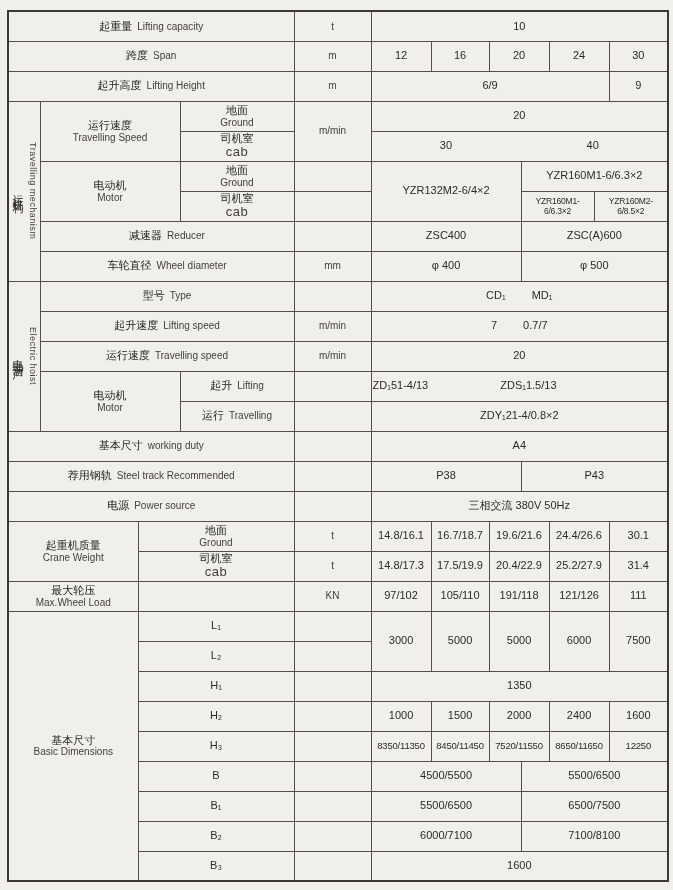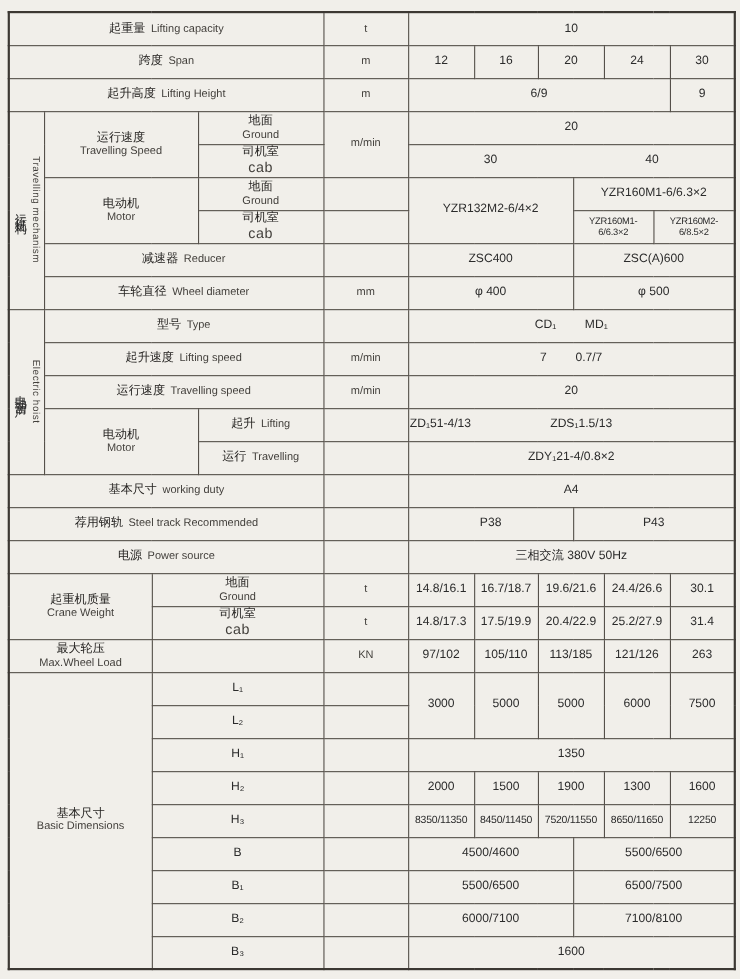--- a/index.html
+++ b/index.html
@@ -261,23 +261,23 @@
 
 <tr>
   <td colspan="2" class="two">
             <span class="zh">最大轮压</span>
             <span class="en">Max.Wheel Load</span>
           </td>
   <td colspan="2"></td>
   <td><span class="en">KN</span></td>
   <td class="val">97/102</td>
   <td class="val">105/110</td>
-  <td colspan="2" class="val">113/185</td>
+  <td colspan="2" class="val">191/118</td>
   <td colspan="2" class="val">121/126</td>
-  <td class="val">263</td>
+  <td class="val">111</td>
 </tr>
 
 <tr>
   <td colspan="2" rowspan="9" class="two">
             <span class="zh">基本尺寸</span>
             <span class="en">Basic Dimensions</span>
           </td>
   <td colspan="2">L₁</td>
   <td></td>
   <td rowspan="2" class="val">3000</td>
@@ -294,41 +294,41 @@
 
 <tr>
   <td colspan="2">H₁</td>
   <td></td>
   <td colspan="7" class="val">1350</td>
 </tr>
 
 <tr>
   <td colspan="2">H₂</td>
   <td></td>
-  <td class="val">2000</td>
+  <td class="val">1000</td>
   <td class="val">1500</td>
-  <td colspan="2" class="val">1900</td>
-  <td colspan="2" class="val">1300</td>
+  <td colspan="2" class="val">2000</td>
+  <td colspan="2" class="val">2400</td>
   <td class="val">1600</td>
 </tr>
 
 <tr>
   <td colspan="2">H₃</td>
   <td></td>
   <td class="h3v">8350/11350</td>
   <td class="h3v">8450/11450</td>
   <td colspan="2" class="h3v">7520/11550</td>
   <td colspan="2" class="h3v">8650/11650</td>
   <td class="h3v">12250</td>
 </tr>
 
 <tr>
   <td colspan="2">B</td>
   <td></td>
-  <td colspan="3" class="val">4500/4600</td>
+  <td colspan="3" class="val">4500/5500</td>
   <td colspan="4" class="val">5500/6500</td>
 </tr>
 
 <tr>
   <td colspan="2">B₁</td>
   <td></td>
   <td colspan="3" class="val">5500/6500</td>
   <td colspan="4" class="val">6500/7500</td>
 </tr>
 

